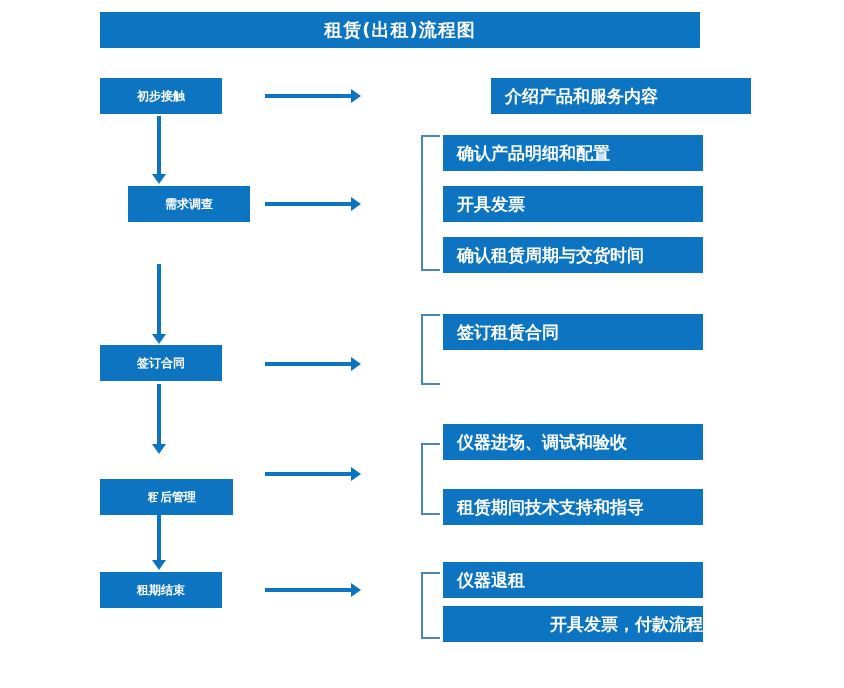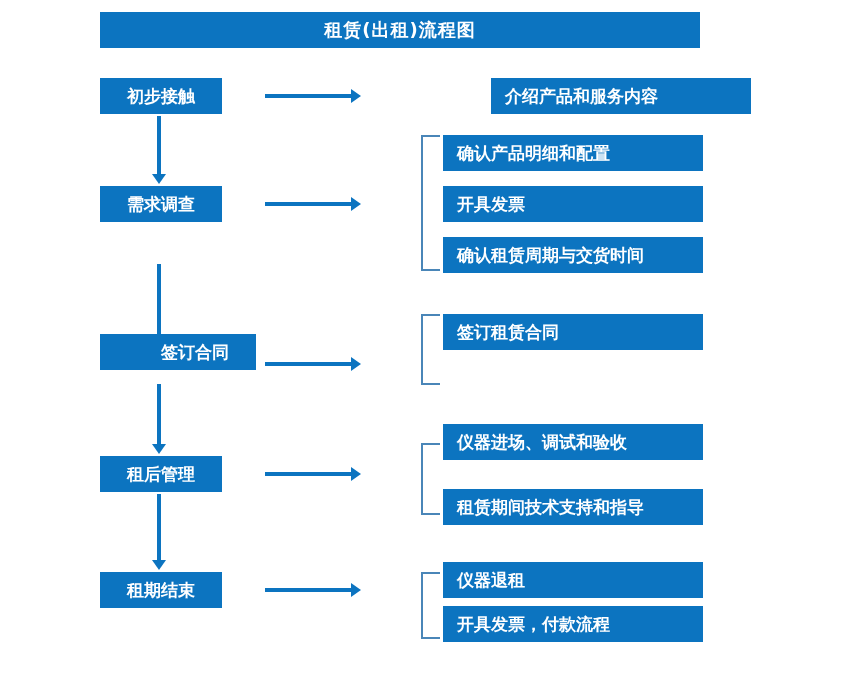--- a/index.html
+++ b/index.html
@@ -27,21 +27,21 @@
   }
 
   
   .stage-box{
     position:absolute;
     left:100px;width:122px;height:36px;
     background:#0c74c0;
     display:flex;align-items:center;justify-content:center;
   }
   .stage-box .stage-label{
-    color:#ffffff;font-size:17px;font-weight:bold;line-height:1;
+    color:#ffffff;font-size:12px;font-weight:bold;line-height:1;
   }
 
   
   .detail-box{
     position:absolute;
     left:443px;width:260px;height:36px;
     background:#0c74c0;
     display:flex;align-items:center;
     box-sizing:border-box;
     padding-left:14px;
@@ -102,21 +102,21 @@
 
   <div class="detail-box" style="top:78px;margin-left:48px;">
     <span class="detail-label">介绍产品和服务内容</span>
   </div>
 
   <div class="arrow-v" style="left:152px;top:116px;height:68px;">
     <div class="shaft" style="height:58px;"></div>
     <div class="head" style="top:58px;"></div>
   </div>
 
-  <div class="stage-box" style="top:186px;">
+  <div class="stage-box" style="top:186px;margin-left:28px;">
     <span class="stage-label">需求调查</span>
   </div>
 
   <div class="arrow-h" style="left:265px;top:197px;width:96px;">
     <div class="shaft" style="width:86px;"></div>
     <div class="head" style="left:86px;"></div>
   </div>
 
   <div class="bracket" style="top:135px;height:136px;"></div>
 
@@ -128,41 +128,41 @@
   </div>
   <div class="detail-box" style="top:237px;">
     <span class="detail-label">确认租赁周期与交货时间</span>
   </div>
 
   <div class="arrow-v" style="left:152px;top:264px;height:80px;">
     <div class="shaft" style="height:70px;"></div>
     <div class="head" style="top:70px;"></div>
   </div>
 
-  <div class="stage-box" style="top:334px;padding-left:34px;">
+  <div class="stage-box" style="top:345px;">
     <span class="stage-label">签订合同</span>
   </div>
 
   <div class="arrow-h" style="left:265px;top:357px;width:96px;">
     <div class="shaft" style="width:86px;"></div>
     <div class="head" style="left:86px;"></div>
   </div>
 
   <div class="bracket" style="top:314px;height:71px;"></div>
 
   <div class="detail-box" style="top:314px;">
     <span class="detail-label">签订租赁合同</span>
   </div>
 
   <div class="arrow-v" style="left:152px;top:384px;height:70px;">
     <div class="shaft" style="height:60px;"></div>
     <div class="head" style="top:60px;"></div>
   </div>
 
-  <div class="stage-box" style="top:456px;">
+  <div class="stage-box" style="top:479px;padding-left:11px;">
     <span class="stage-label">租后管理</span>
   </div>
 
   <div class="arrow-h" style="left:265px;top:467px;width:96px;">
     <div class="shaft" style="width:86px;"></div>
     <div class="head" style="left:86px;"></div>
   </div>
 
   <div class="bracket" style="top:443px;height:72px;"></div>
 
@@ -185,17 +185,17 @@
   <div class="arrow-h" style="left:265px;top:583px;width:96px;">
     <div class="shaft" style="width:86px;"></div>
     <div class="head" style="left:86px;"></div>
   </div>
 
   <div class="bracket" style="top:572px;height:67px;"></div>
 
   <div class="detail-box" style="top:562px;">
     <span class="detail-label">仪器退租</span>
   </div>
-  <div class="detail-box" style="top:606px;">
+  <div class="detail-box" style="top:606px;justify-content:flex-end;">
     <span class="detail-label">开具发票，付款流程</span>
   </div>
 
 </div>
 
 </body></html>

